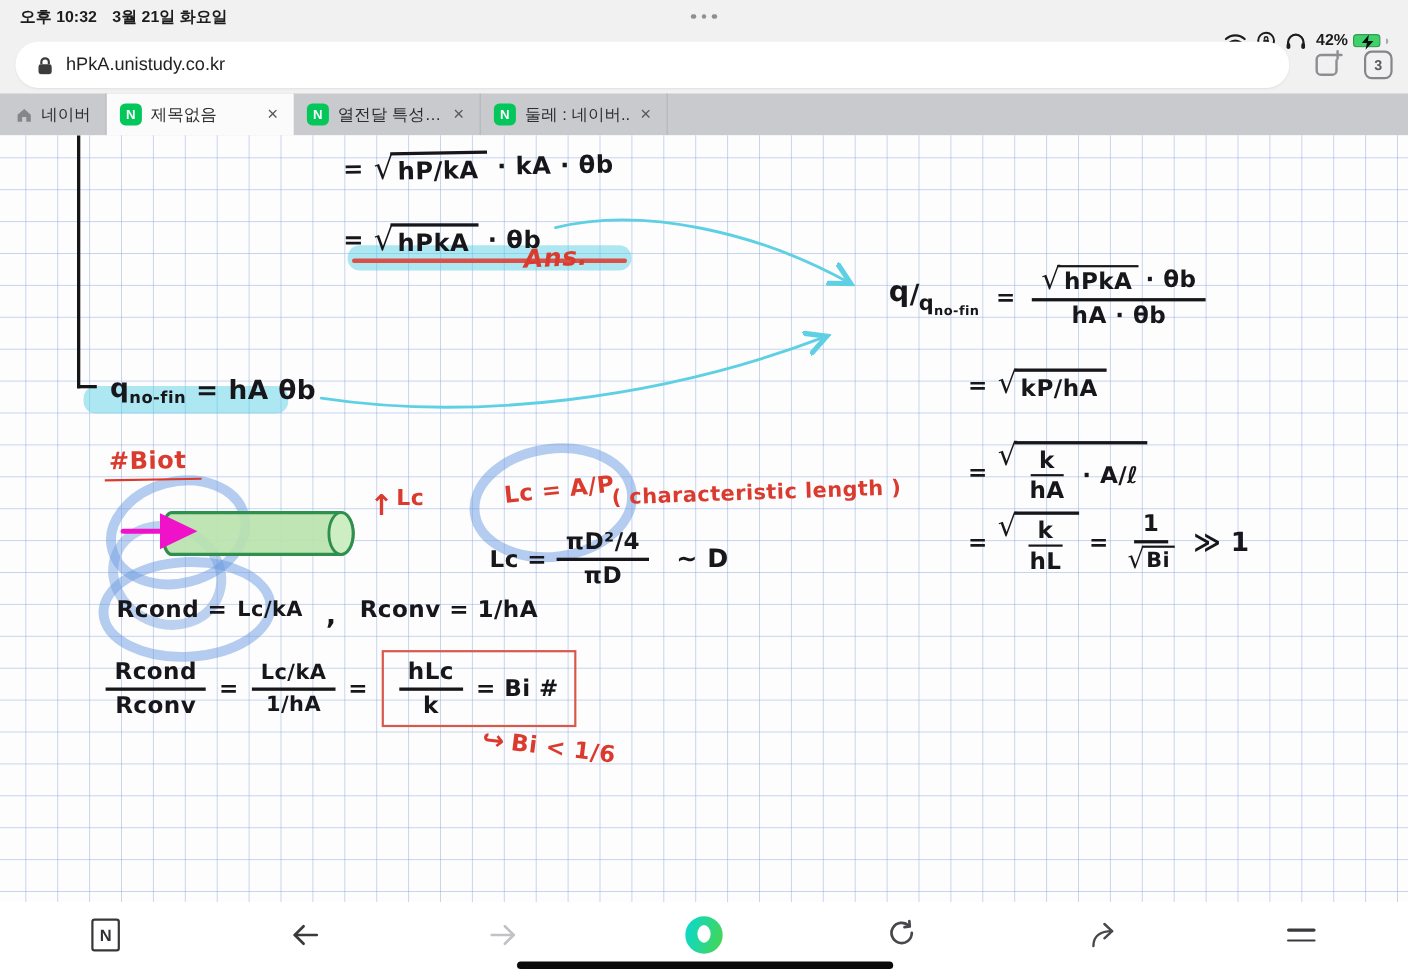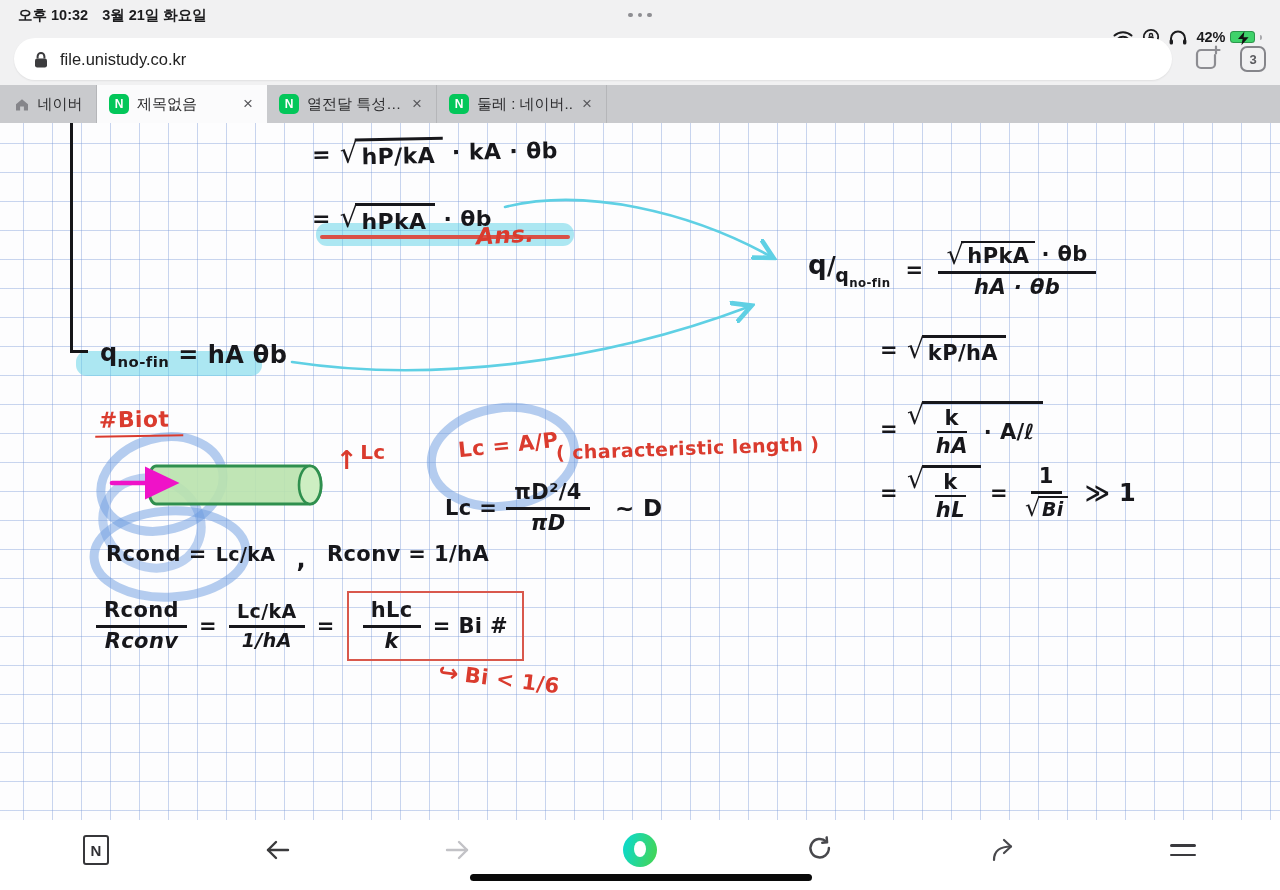--- a/index.html
+++ b/index.html
@@ -41,21 +41,21 @@
     background-image:
       linear-gradient(rgba(126,156,217,.42) 1px, transparent 1px),
       linear-gradient(90deg, rgba(126,156,217,.42) 1px, transparent 1px);
     background-size:29px 29px; background-position:-6px -9px; overflow:hidden; }
 
   .hand { font-family:"DejaVu Sans", sans-serif; letter-spacing:.4px; }
   .row { position:absolute; display:flex; align-items:center; gap:9px; color:#17171b; font-weight:600; white-space:nowrap; z-index:2; }
   .red { color:#da3b2e; }
   .frac { display:inline-flex; flex-direction:column; align-items:center; line-height:1.12; text-align:center; }
   .frac .num { border-bottom:3px solid currentColor; padding:0 8px 2px; display:inline-flex; align-items:center; gap:6px; }
-  .frac .den { padding:2px 8px 0;font-style:italic; }
+  .frac .den { padding:2px 8px 0; }
   .sqrt { display:inline-flex; align-items:flex-start; }
   .sqrt .sign { font-size:1.3em; line-height:1; margin-right:-3px; font-weight:500; }
   .sqrt .body { border-top:3px solid currentColor; padding:3px 8px 0 6px; display:inline-flex; align-items:center; gap:8px; }
   sub { font-size:.62em; }
   .hl { position:absolute; background:rgba(84,207,229,.48); border-radius:11px; z-index:0; }
   .redline { position:absolute; height:3.5px; background:#d95046; border-radius:2px; z-index:1; }
   .bracket { position:absolute; left:70px; top:0; width:18px; height:230px; border-left:3px solid #151518; border-bottom:3px solid #151518; z-index:2; }
   .redbox { display:inline-flex; align-items:center; gap:12px; border:2.5px solid #d9584c; padding:6px 14px; }
   .qlabel { display:inline-flex; align-items:flex-start; }
   .qlabel .big { font-size:26px; }
@@ -116,21 +116,21 @@
       </div>
     </div>
   </div>
 
   <div class="urlrow">
     <div class="urlpill">
       <svg width="14" height="17" viewBox="0 0 14 17">
         <rect x="1" y="7.4" width="12" height="9" rx="2.2" fill="#3c3c3e"></rect>
         <path d="M3.6 7.4 V5.4 a3.4 3.4 0 0 1 6.8 0 V7.4" fill="none" stroke="#3c3c3e" stroke-width="2"></path>
       </svg>
-      <span class="url-text">file.unistudy.co.kr</span>
+      <span class="url-text">hPkA.unistudy.co.kr</span>
     </div>
     <div class="url-actions">
       <svg width="30" height="30" viewBox="0 0 30 30">
         <path d="M20 6 H9 a4 4 0 0 0 -4 4 v10 a4 4 0 0 0 4 4 h10 a4 4 0 0 0 4 -4 V11" fill="none" stroke="#8d8d92" stroke-width="2.2" stroke-linecap="round"></path>
         <path d="M24 2.5 V9.5 M20.5 6 H27.5" stroke="#8d8d92" stroke-width="2.2" stroke-linecap="round"></path>
       </svg>
       <div class="tabcount">
         <span>3</span>
       </div>
     </div>

